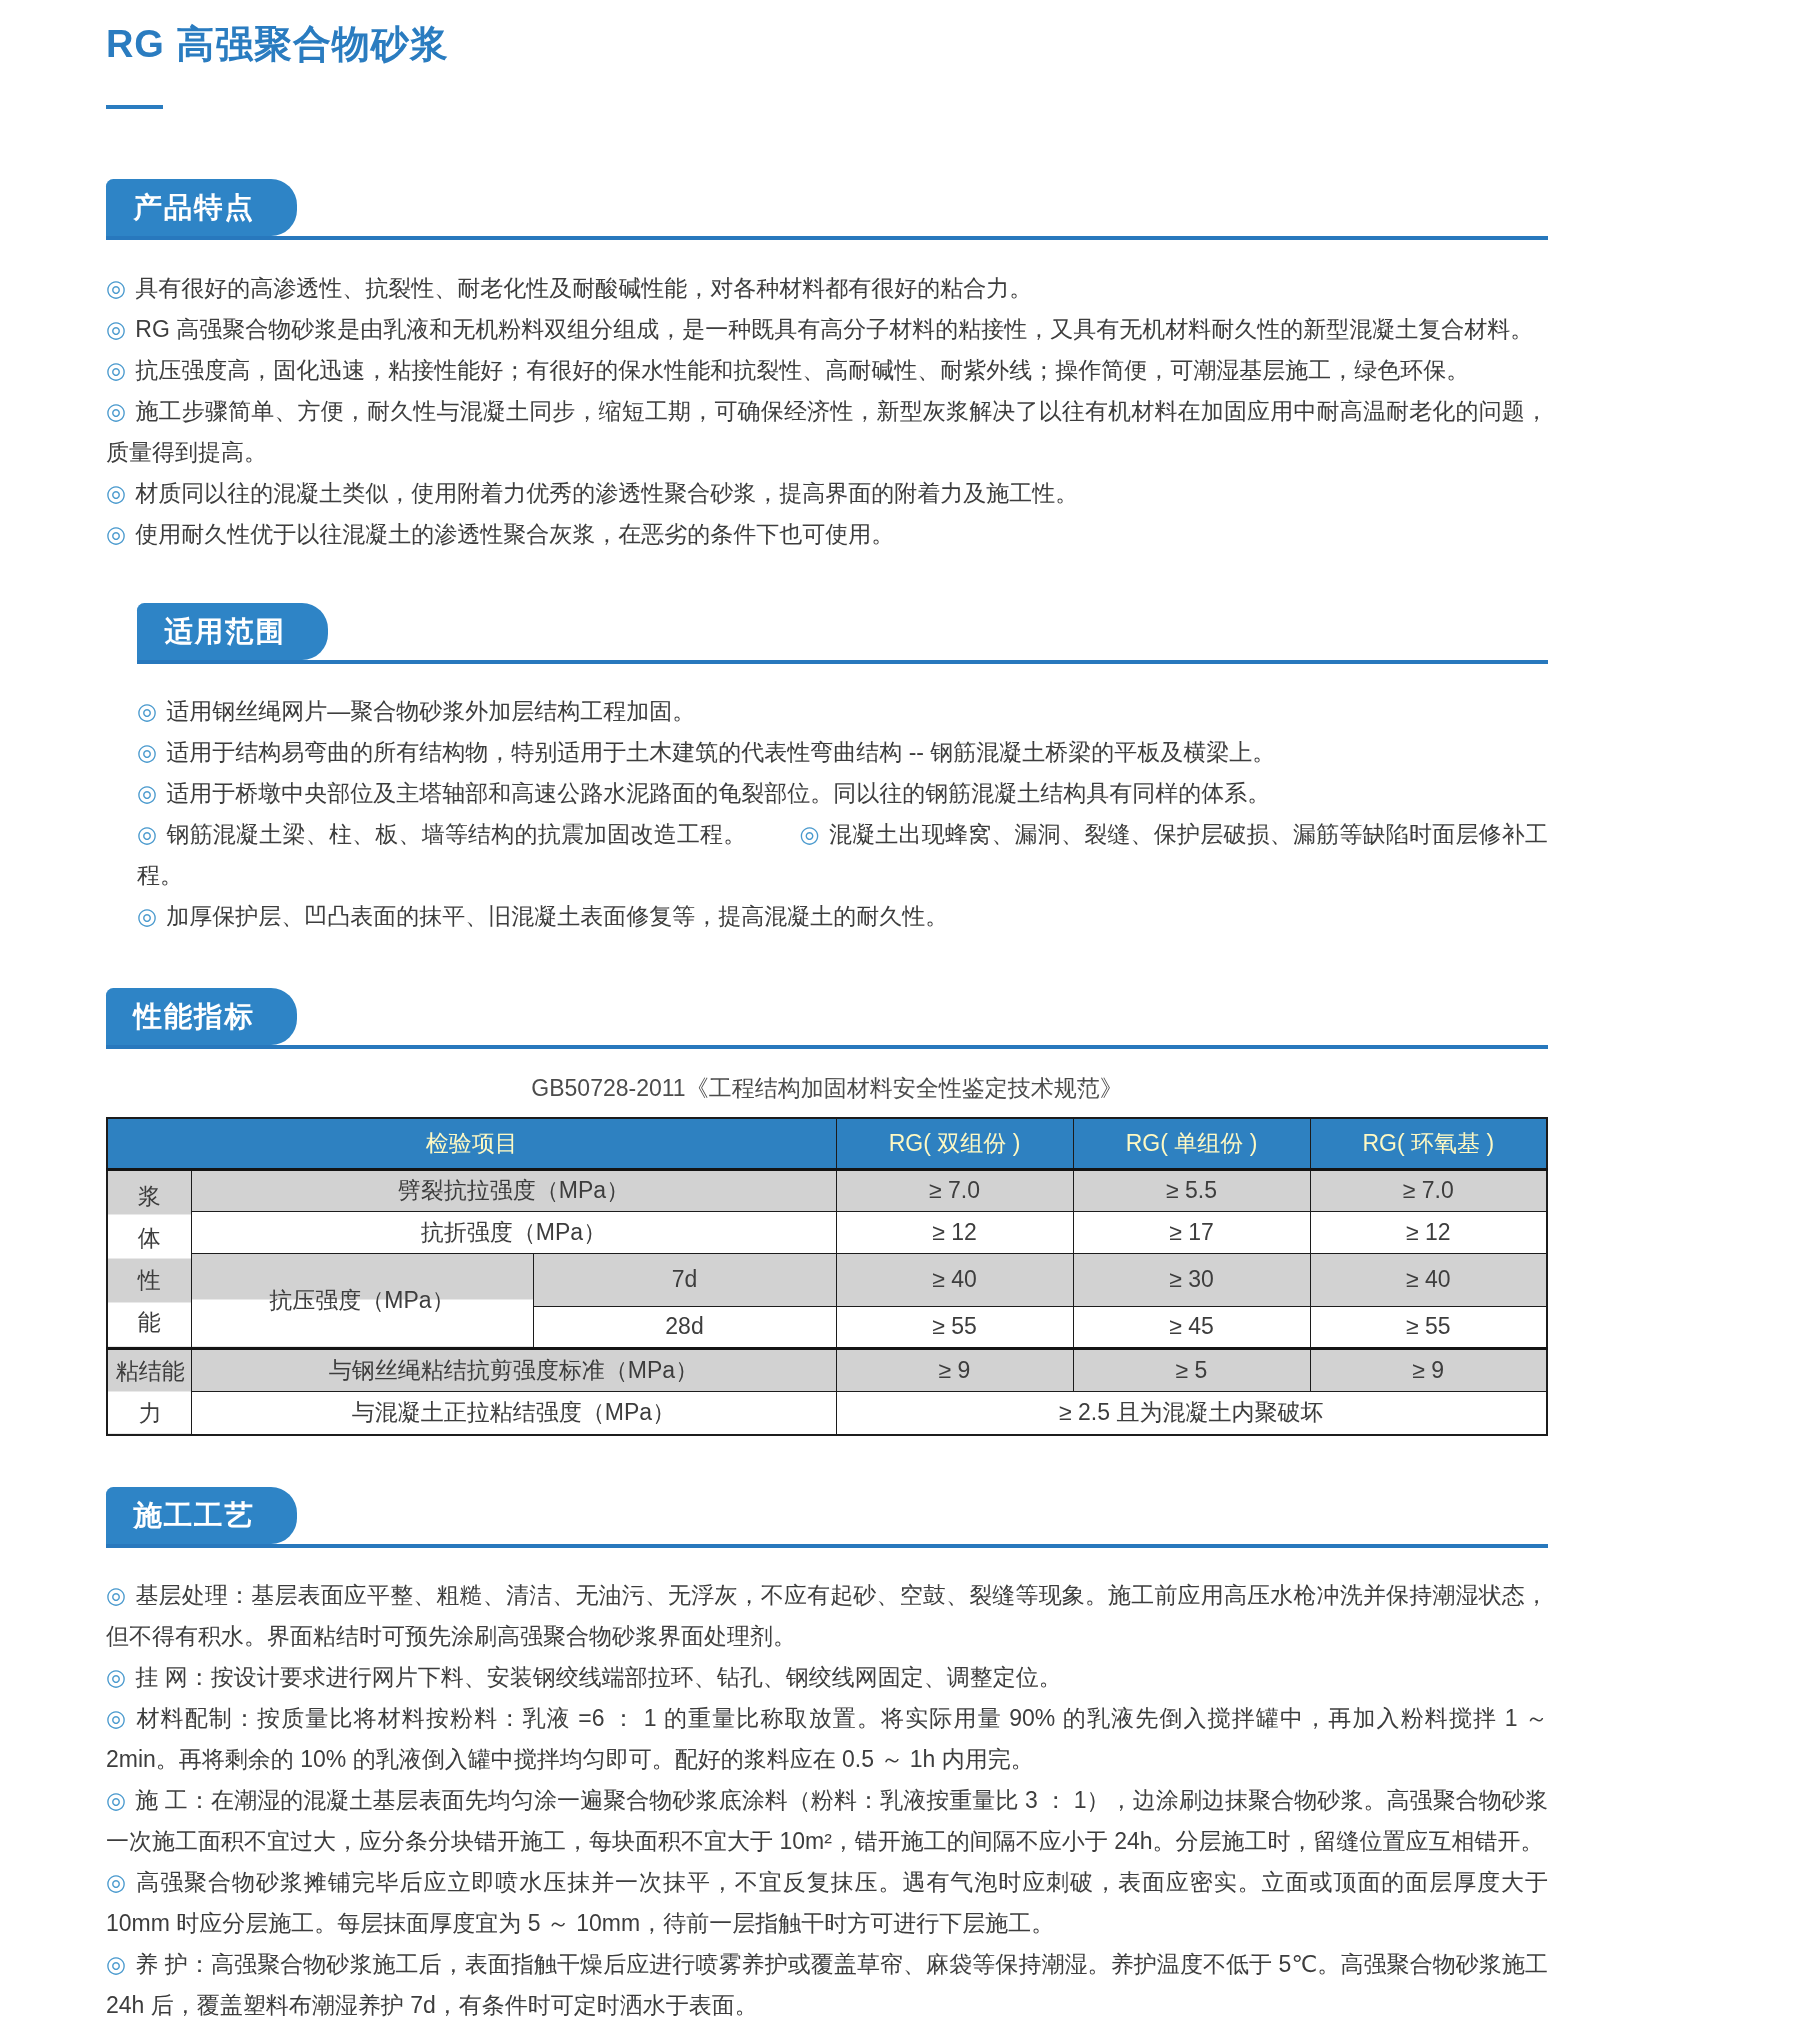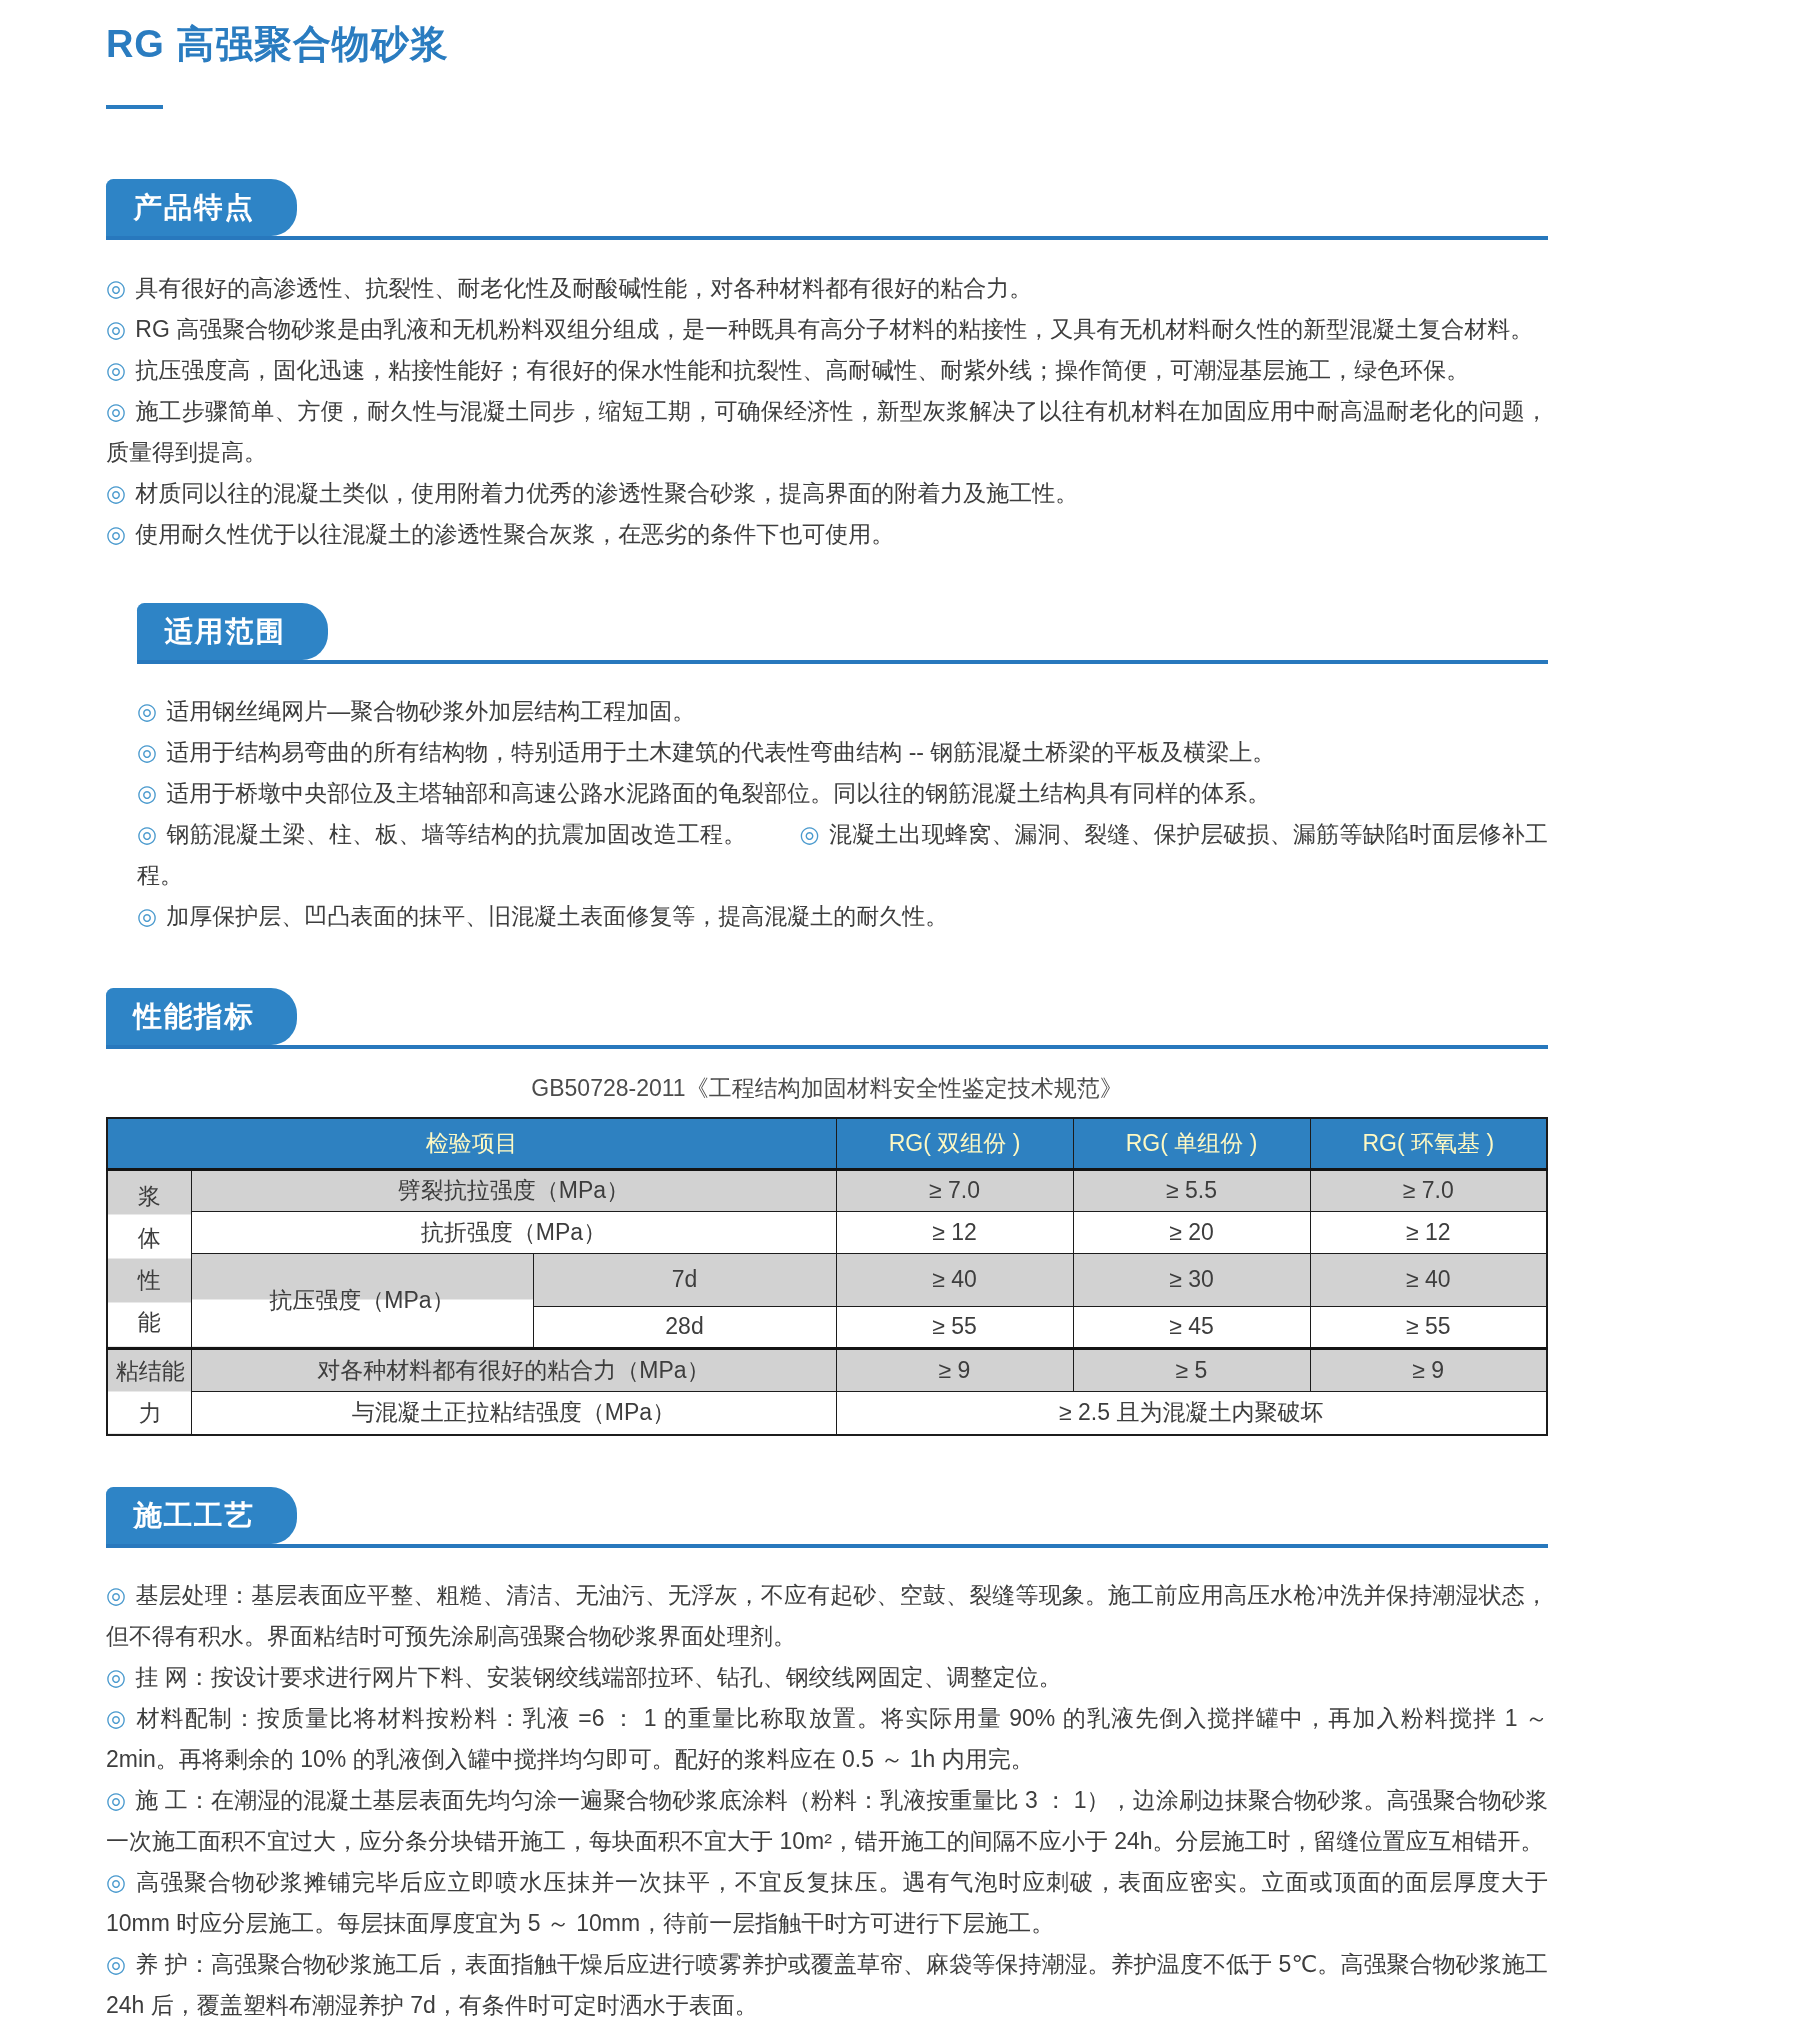--- a/index.html
+++ b/index.html
@@ -114,41 +114,41 @@
               <div class="vert">浆体性能</div>
             </td>
           <td colspan="2">劈裂抗拉强度（MPa）</td>
           <td>≥ 7.0</td>
           <td>≥ 5.5</td>
           <td>≥ 7.0</td>
         </tr>
         <tr class="white">
           <td colspan="2">抗折强度（MPa）</td>
           <td>≥ 12</td>
-          <td>≥ 20</td>
+          <td>≥ 17</td>
           <td>≥ 12</td>
         </tr>
         <tr class="gray">
           <td class="striped2" rowspan="2">抗压强度（MPa）</td>
           <td>7d</td>
           <td>≥ 40</td>
           <td>≥ 30</td>
           <td>≥ 40</td>
         </tr>
         <tr class="white">
           <td>28d</td>
           <td>≥ 55</td>
           <td>≥ 45</td>
           <td>≥ 55</td>
         </tr>
         <tr class="gray gsep">
           <td class="striped2" rowspan="2">
               <div class="vert2">粘结能力</div>
             </td>
-          <td colspan="2">对各种材料都有很好的粘合力（MPa）</td>
+          <td colspan="2">与钢丝绳粘结抗剪强度标准（MPa）</td>
           <td>≥ 9</td>
           <td>≥ 5</td>
           <td>≥ 9</td>
         </tr>
         <tr class="white">
           <td colspan="2">与混凝土正拉粘结强度（MPa）</td>
           <td colspan="3">≥ 2.5 且为混凝土内聚破坏</td>
         </tr>
       </tbody>
     </table>

